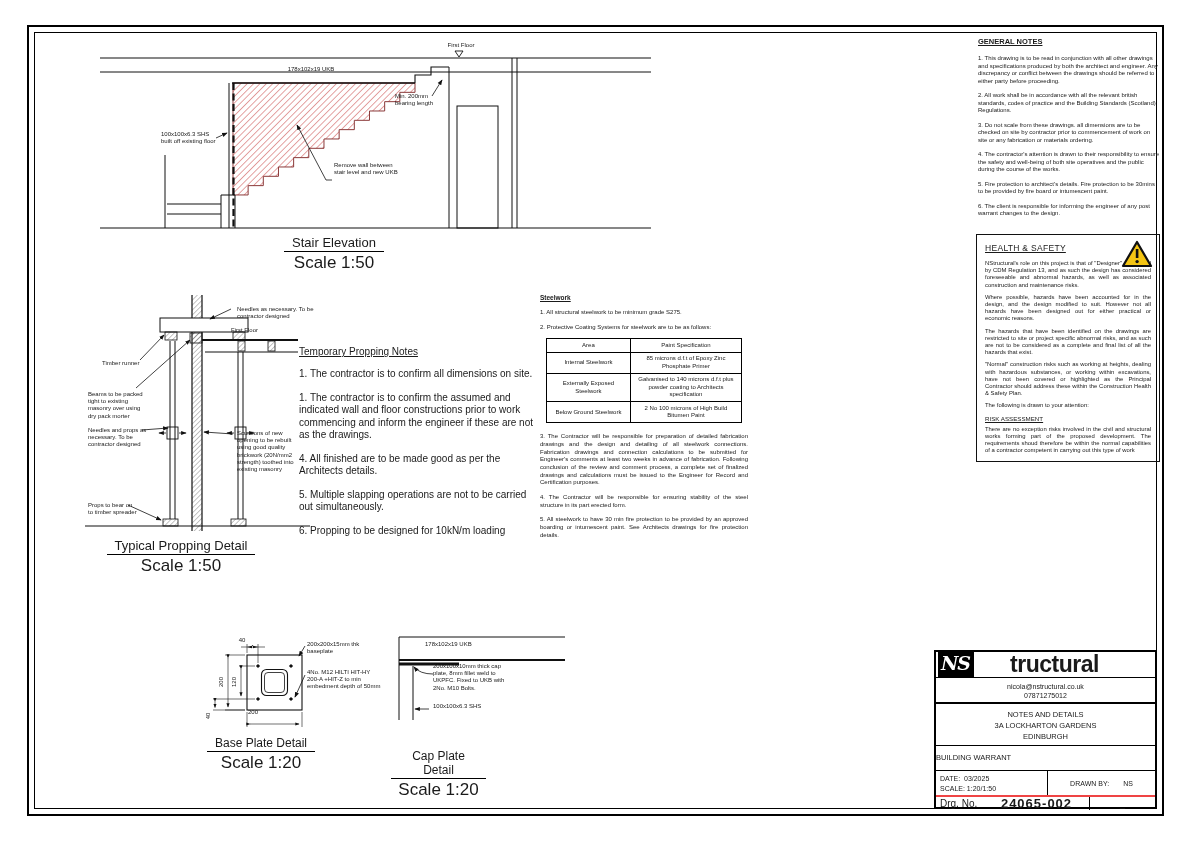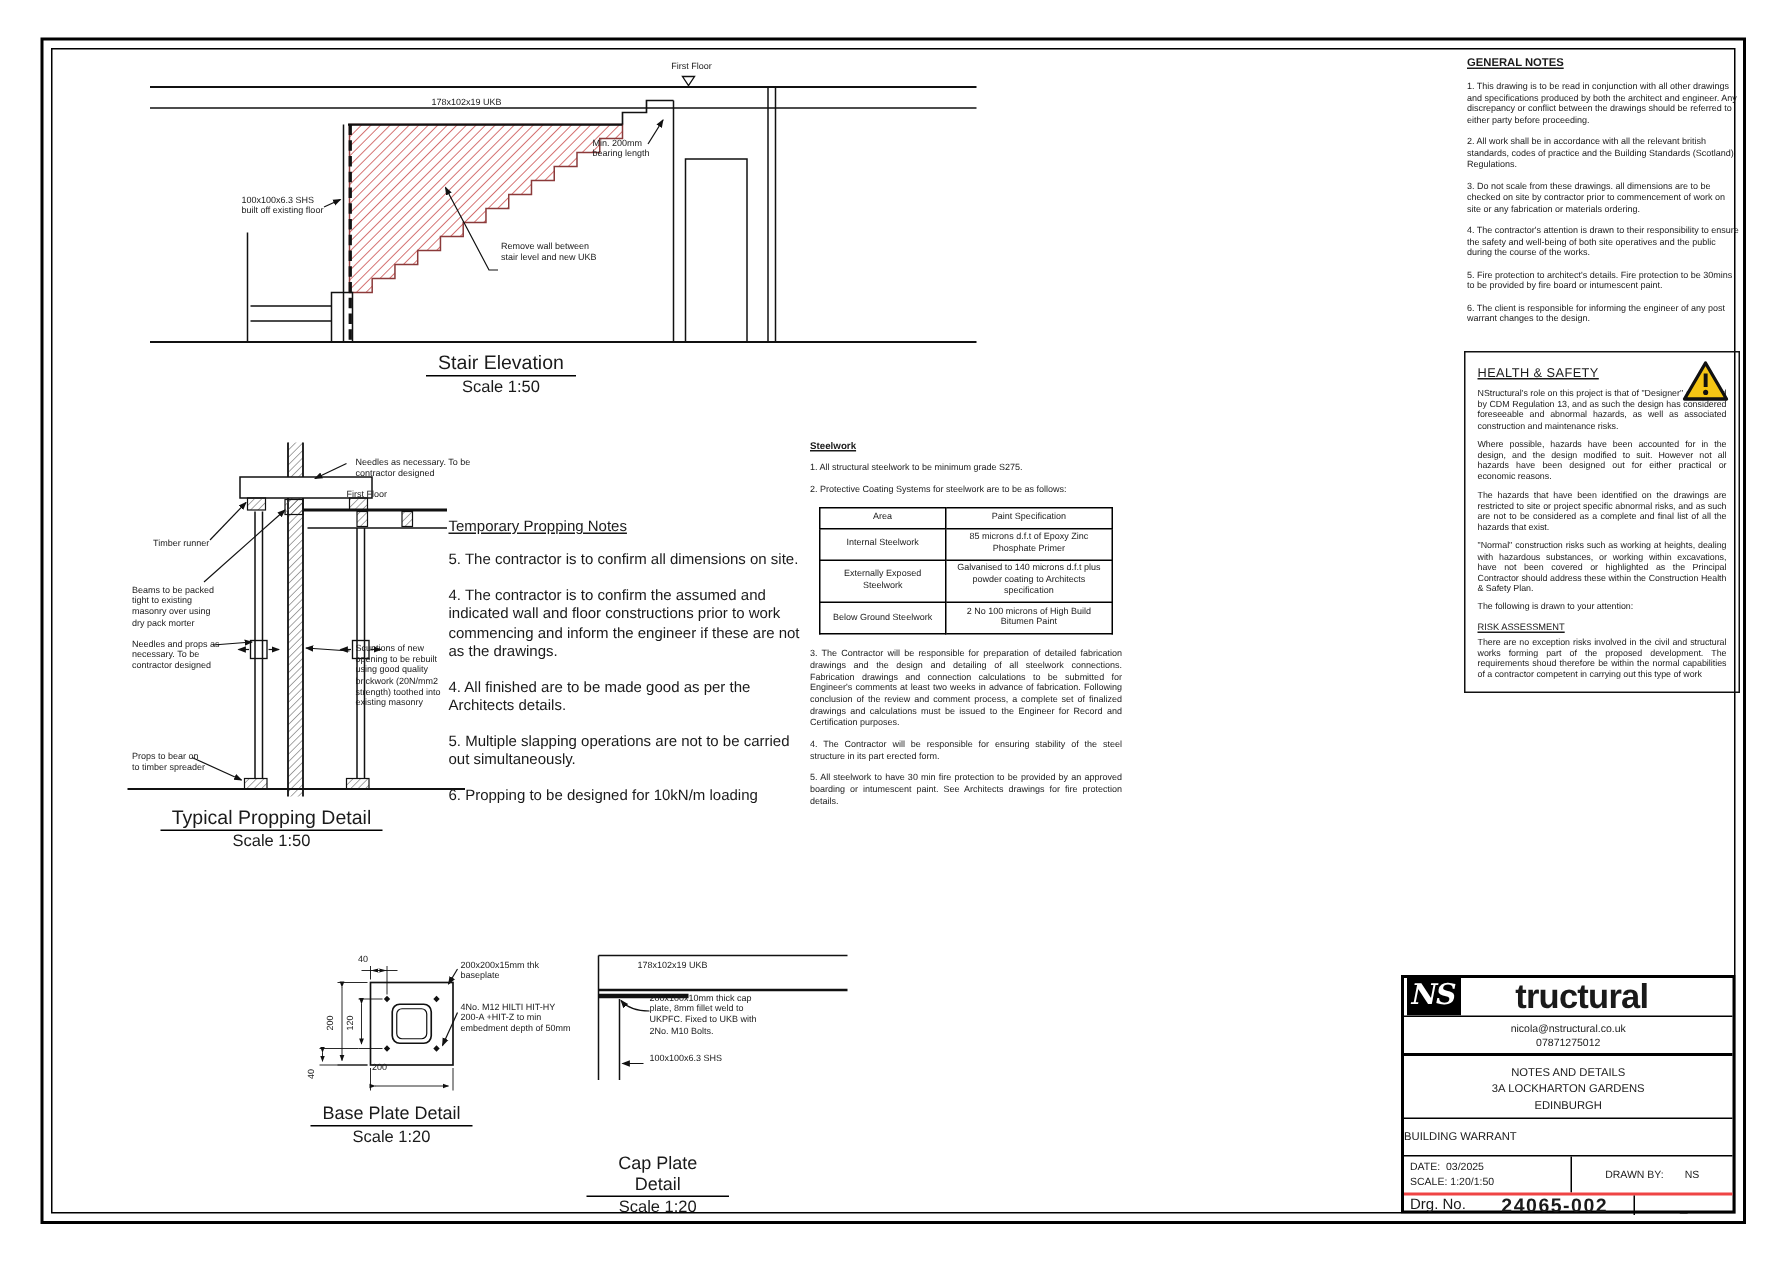--- a/index.html
+++ b/index.html
@@ -12,21 +12,21 @@
   .frame-outer { position:absolute; left:27px; top:25px; width:1137px; height:791px; border:2.5px solid #000; }
   .frame-inner { position:absolute; left:5px; top:5px; right:5px; bottom:5px; border:1px solid #000; }
 
   .lbl { position:absolute; font-size:6px; line-height:1.2; color:#1a1a1a; }
   .lbl.c { text-align:center; }
   .dim { position:absolute; font-size:6px; transform:translate(-50%,-50%); white-space:nowrap; }
   .dimv { position:absolute; font-size:6px; transform:translate(-50%,-50%) rotate(-90deg); white-space:nowrap; }
 
   .dtitle { position:absolute; text-align:center; }
   .dtitle .t { display:inline-block; font-size:13px; border-bottom:1px solid #000; padding:0 8px 1px; }
-  .dtitle .s { font-size:11px; margin-top:1px; }
+  .dtitle .s { font-size:17px; margin-top:1px; }
   .dtitle.small .t { font-size:12px; }
 
   .notes-block { position:absolute; }
   .notes-block .nh { font-size:10px; text-decoration:underline; margin-bottom:11px; }
   .notes-block p { font-size:10px; line-height:1.25; margin-bottom:11px; }
 
   .steel { position:absolute; left:540px; top:294px; width:208px; }
   .steel .sh { font-size:6.5px; font-weight:bold; text-decoration:underline; margin-bottom:8px; }
   .steel p { font-size:6px; line-height:1.28; margin-bottom:7px; }
   .steel p.j { text-align:justify; }
@@ -165,22 +165,22 @@
 <div class="lbl" style="left:88px; top:427px; width:62px;">Needles and props as necessary. To be contractor designed</div>
 <div class="lbl" style="left:237px; top:430px; width:64px;">Scuntions of new opening to be rebuilt using good quality brickwork (20N/mm2 strength) toothed into existing masonry</div>
 <div class="lbl" style="left:88px; top:502px; width:50px;">Props to bear on to timber spreader</div>
 <div class="dtitle" style="left:101px; top:536px; width:160px;">
   <div class="t">Typical Propping Detail</div>
   <div class="s">Scale 1:50</div>
 </div>
 
 <div class="notes-block" style="left:299px; top:346px; width:235px;">
   <div class="nh">Temporary Propping Notes</div>
-  <p>5. The contractor is to confirm all dimensions on site.</p>
-  <p>4. The contractor is to confirm the assumed and indicated wall and floor constructions prior to work commencing and inform the engineer if these are not as the drawings.</p>
+  <p>1. The contractor is to confirm all dimensions on site.</p>
+  <p>1. The contractor is to confirm the assumed and indicated wall and floor constructions prior to work commencing and inform the engineer if these are not as the drawings.</p>
   <p>4. All finished are to be made good as per the Architects details.</p>
   <p>5. Multiple slapping operations are not to be carried out simultaneously.</p>
   <p>6. Propping to be designed for 10kN/m loading</p>
 </div>
 
 <div class="steel">
   <div class="sh">Steelwork</div>
   <p>1. All structural steelwork to be minimum grade S275.</p>
   <p>2. Protective Coating Systems for steelwork are to be as follows:</p>
   <table>
@@ -260,21 +260,21 @@
   <path class="ln" stroke-width="1.8" d="M6,32 H172"></path>
   <path class="ln" stroke-width="1" d="M6,9 V92"></path>
   <path class="ln" stroke-width="3" d="M6,36 H66"></path>
   <path class="ln" stroke-width="1" d="M20,38 V92"></path>
   <path class="ln" stroke-width="0.8" marker-end="url(#ah4)" d="M40,46 Q27,46 21,39"></path>
   <path class="ln" stroke-width="0.8" marker-end="url(#ah4)" d="M36,81 L22,81"></path>
 </svg>
 <div class="lbl" style="left:425px; top:641px; width:62px;">178x102x19 UKB</div>
 <div class="lbl" style="left:433px; top:663px; width:78px;">200x100x10mm thick cap plate, 8mm fillet weld to UKPFC. Fixed to UKB with 2No. M10 Bolts.</div>
 <div class="lbl" style="left:433px; top:703px; width:62px;">100x100x6.3 SHS</div>
-<div class="dtitle small" style="left:391px; top:768px; width:95px;">
+<div class="dtitle small" style="left:391px; top:749px; width:95px;">
   <div class="t">Cap Plate Detail</div>
   <div class="s">Scale 1:20</div>
 </div>
 
 <div class="gnotes">
   <div class="gh">GENERAL NOTES</div>
   <p>1. This drawing is to be read in conjunction with all other drawings and specifications produced by both the architect and engineer. Any discrepancy or conflict between the drawings should be referred to either party before proceeding.</p>
   <p>2. All work shall be in accordance with all the relevant british standards, codes of practice and the Building Standards (Scotland) Regulations.</p>
   <p>3. Do not scale from these drawings. all dimensions are to be checked on site by contractor prior to commencement of work on site or any fabrication or materials ordering.</p>
   <p>4. The contractor's attention is drawn to their responsibility to ensure the safety and well-being of both site operatives and the public during the course of the works.</p>

